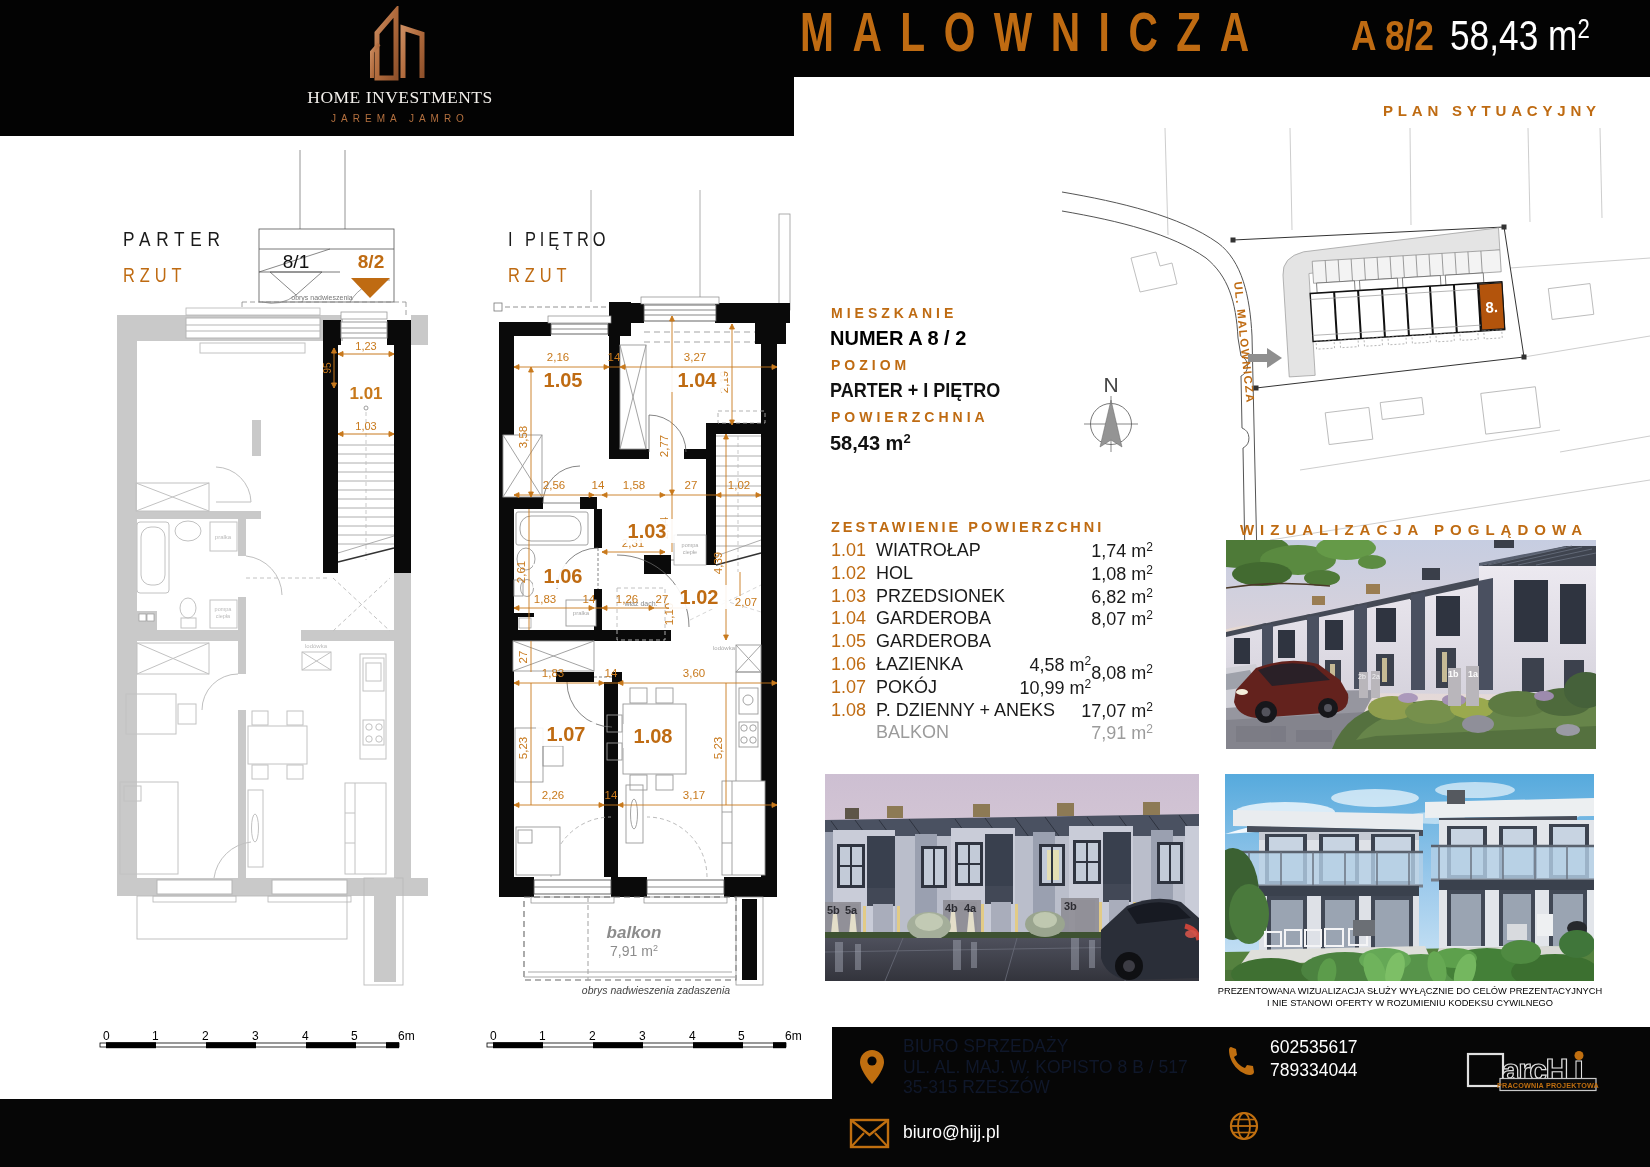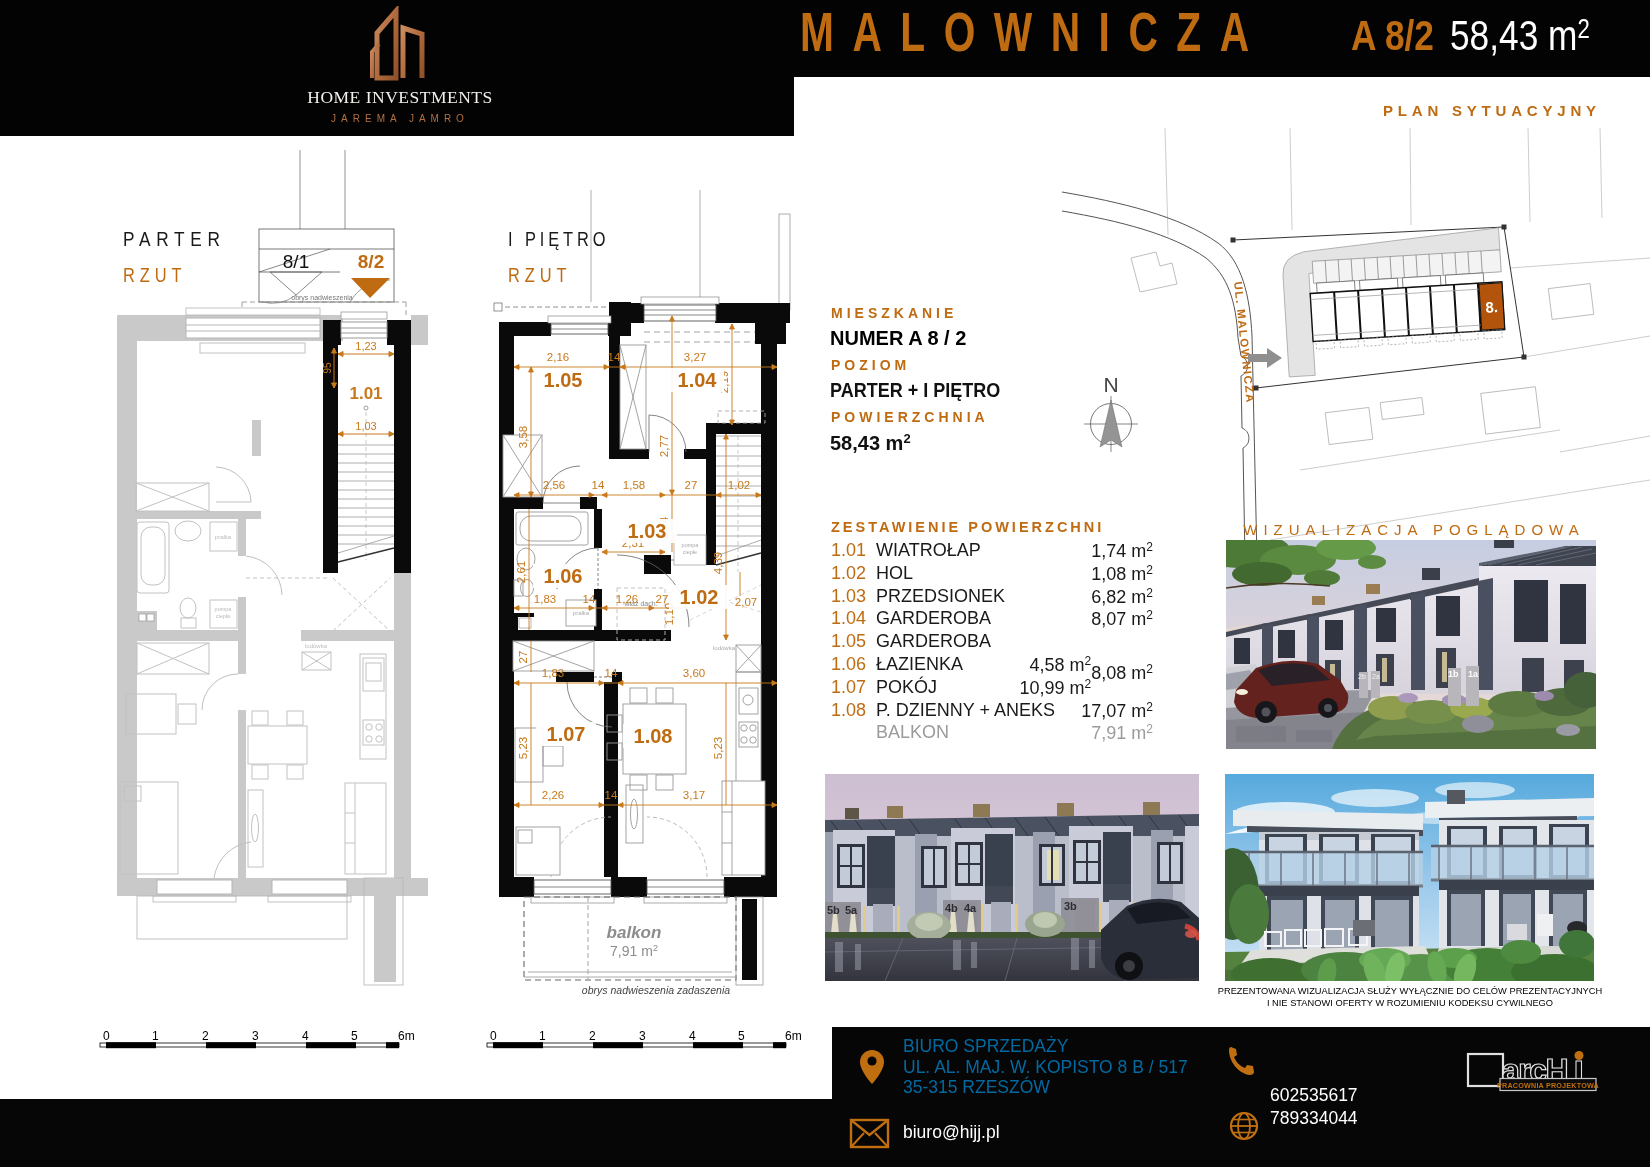--- a/index.html
+++ b/index.html
@@ -711,21 +711,21 @@
   <div style="height:22.8px;"><span class="or">1.02</span>&nbsp;&nbsp;HOL<span style="float:right;">1,08 m<span style="font-size:12px;vertical-align:6px;">2</span></span></div>
   <div style="height:22.8px;"><span class="or">1.03</span>&nbsp;&nbsp;PRZEDSIONEK<span style="float:right;">6,82 m<span style="font-size:12px;vertical-align:6px;">2</span></span></div>
   <div style="height:22.8px;"><span class="or">1.04</span>&nbsp;&nbsp;GARDEROBA<span style="float:right;">8,07 m<span style="font-size:12px;vertical-align:6px;">2</span></span></div>
   <div style="height:22.8px;"><span class="or">1.05</span>&nbsp;&nbsp;GARDEROBA<span style="float:right;margin-top:31px;">8,08 m<span style="font-size:12px;vertical-align:6px;">2</span></span></div>
   <div style="height:22.8px;"><span class="or">1.06</span>&nbsp;&nbsp;ŁAZIENKA<span style="float:right;">4,58 m<span style="font-size:12px;vertical-align:6px;">2</span></span></div>
   <div style="height:22.8px;"><span class="or">1.07</span>&nbsp;&nbsp;POKÓJ<span style="float:right;">10,99 m<span style="font-size:12px;vertical-align:6px;">2</span></span></div>
   <div style="height:22.8px;"><span class="or">1.08</span>&nbsp;&nbsp;P. DZIENNY + ANEKS<span style="float:right;">17,07 m<span style="font-size:12px;vertical-align:6px;">2</span></span></div>
   <div style="height:22.8px;color:#9b9b9b;"><span style="visibility:hidden;">1.08</span>&nbsp;&nbsp;BALKON<span style="float:right;">7,91 m<span style="font-size:12px;vertical-align:6px;">2</span></span></div>
 </div>
 
-<div class="abs" style="left:1229px;top:521px;width:370px;text-align:center;font-size:15px;font-weight:normal;color:#bf6b12;letter-spacing:6px;">WIZUALIZACJA POGLĄDOWA</div>
+<div class="abs" style="left:1229px;top:521px;width:370px;text-align:center;font-size:15px;font-weight:bold;color:#bf6b12;letter-spacing:6px;">WIZUALIZACJA POGLĄDOWA</div>
 
 <svg class="abs" style="left:1226px;top:540px;" width="370" height="209" viewBox="0 0 370 209">
   <defs>
     <linearGradient id="sky1" x1="0" y1="0" x2="0" y2="1">
       <stop offset="0" stop-color="#c6cde1"></stop>
           <stop offset="0.5" stop-color="#dcd3da"></stop>
           <stop offset="1" stop-color="#ecdfd6"></stop>
     </linearGradient>
     <linearGradient id="fac1" x1="0" y1="0" x2="0" y2="1">
       <stop offset="0" stop-color="#ece9f0"></stop>
@@ -1182,35 +1182,35 @@
 
 <div class="abs" style="left:0;top:1099px;width:832px;height:68px;background:#060606;"></div>
 
 <div class="abs" style="left:832px;top:1027px;width:818px;height:140px;background:#060606;"></div>
 
 <svg class="abs" style="left:858px;top:1048px;" width="28" height="38" viewBox="0 0 28 38">
   <path d="M14,2 C7.4,2 2,7.4 2,14 c0,9 12,22 12,22 s12,-13 12,-22 C26,7.4 20.6,2 14,2 Z" fill="#c06f10"></path>
   <circle cx="14" cy="13" r="4.6" fill="#060606"></circle>
 </svg>
 
-<div class="abs" style="left:903px;top:1036px;color:#0369a1;font-size:17.5px;line-height:20.5px;">BIURO SPRZEDAŻY<br>UL. AL. MAJ. W. KOPISTO 8 B / 517<br>35-315 RZESZÓW</div>
+<div class="abs" style="left:903px;top:1036px;color:#0f172a;font-size:17.5px;line-height:20.5px;">BIURO SPRZEDAŻY<br>UL. AL. MAJ. W. KOPISTO 8 B / 517<br>35-315 RZESZÓW</div>
 
 <svg class="abs" style="left:849px;top:1118px;" width="42" height="32" viewBox="0 0 42 32">
   <rect x="2" y="2" width="37" height="27" fill="none" stroke="#c06f10" stroke-width="2.4"></rect>
   <path d="M2,2 L20.5,17 L39,2" fill="none" stroke="#c06f10" stroke-width="2.4"></path>
   <path d="M2,29 L15,15 M39,29 L26,15" fill="none" stroke="#c06f10" stroke-width="2"></path>
 </svg>
 
 <div class="abs" style="left:903px;top:1122px;color:#fff;font-size:17.5px;">biuro@hijj.pl</div>
 
 <svg class="abs" style="left:1227px;top:1044px;" width="30" height="34" viewBox="0 0 30 34">
   <path d="M4,3 C3,3 2,4 2,6 c0,12 10,24 21,25 2,0 4,-1 4,-3 l-1,-6 -6,-1 -2,3 C13,22 9,18 7,13 l3,-2 -1,-6 Z" fill="#c06f10"></path>
 </svg>
 
-<div class="abs" style="left:1270px;top:1036px;color:#fff;font-size:17.5px;line-height:23px;margin-top:48px;">602535617<br>789334044</div>
+<div class="abs" style="left:1270px;top:1036px;color:#fff;font-size:17.5px;line-height:23px;">602535617<br>789334044</div>
 
 <svg class="abs" style="left:1228px;top:1110px;" width="32" height="32" viewBox="0 0 32 32">
   <circle cx="16" cy="16" r="13" fill="none" stroke="#c06f10" stroke-width="2.2"></circle>
   <ellipse cx="16" cy="16" rx="6" ry="13" fill="none" stroke="#c06f10" stroke-width="1.8"></ellipse>
   <line x1="3" y1="16" x2="29" y2="16" stroke="#c06f10" stroke-width="1.8"></line>
   <line x1="5" y1="9.5" x2="27" y2="9.5" stroke="#c06f10" stroke-width="1.6"></line>
   <line x1="5" y1="22.5" x2="27" y2="22.5" stroke="#c06f10" stroke-width="1.6"></line>
 </svg>
 
 

